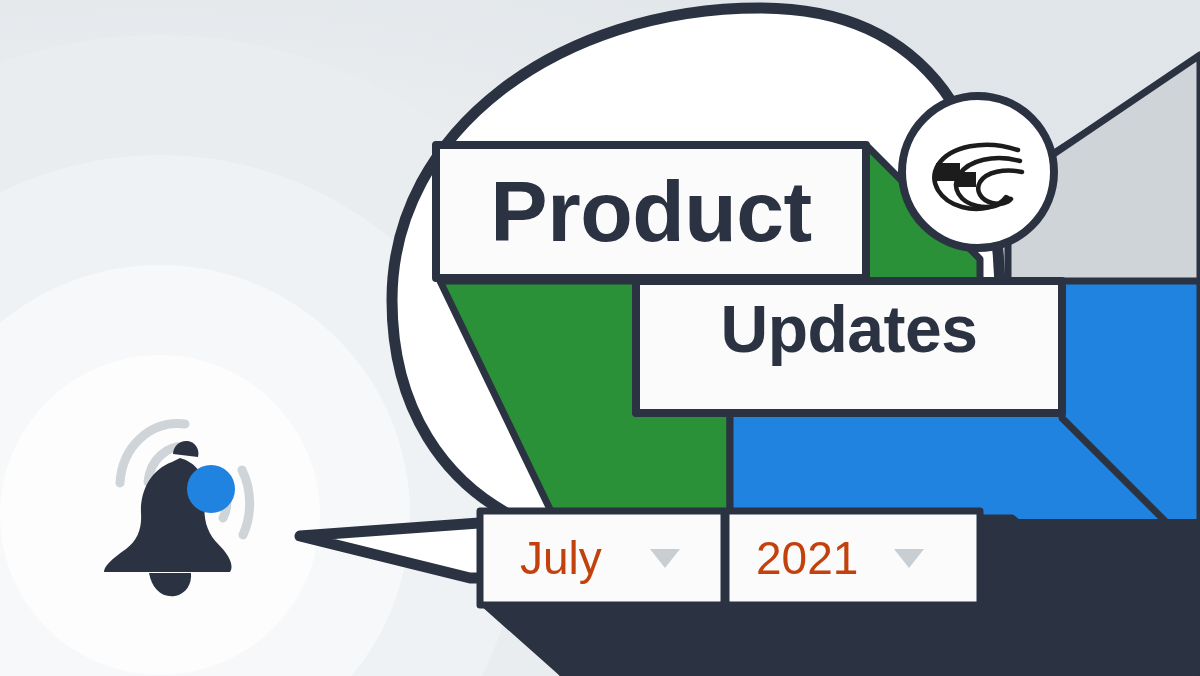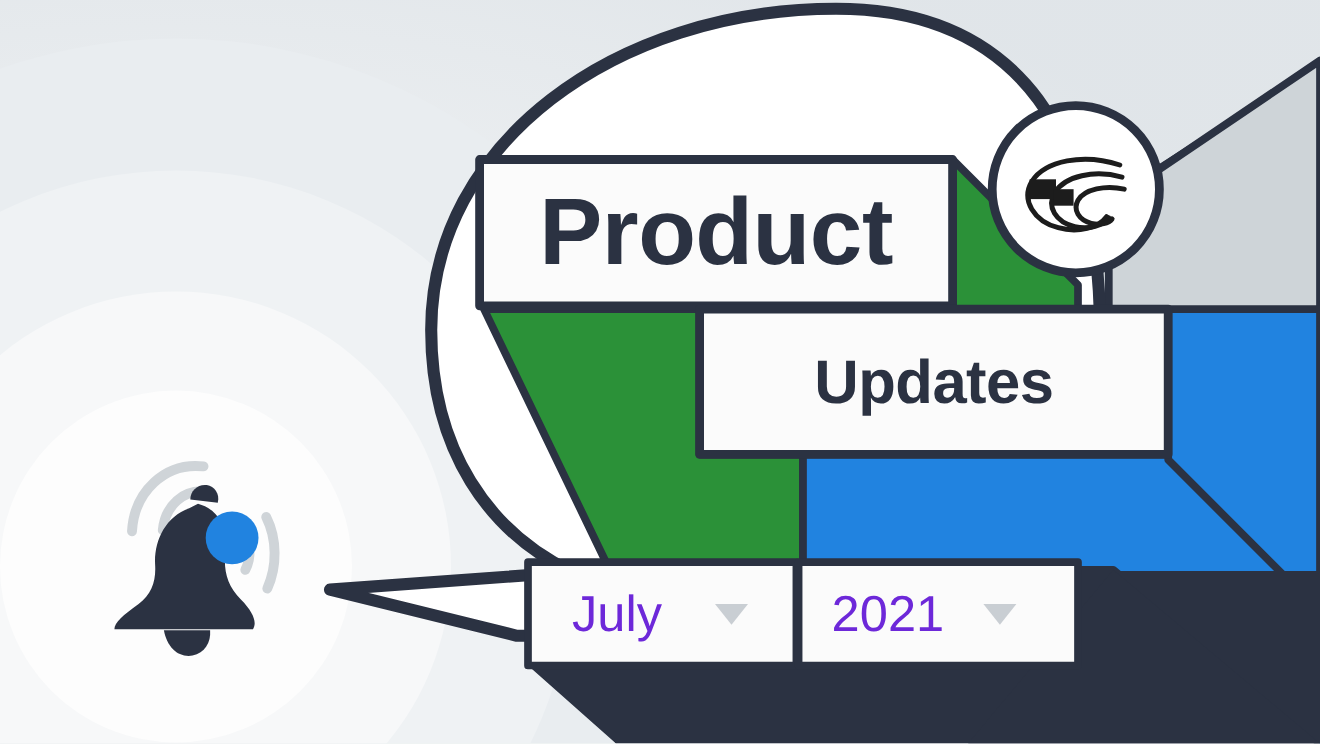--- a/index.html
+++ b/index.html
@@ -41,31 +41,31 @@
     letter-spacing: -0.5px;
     white-space: nowrap;
     user-select: none;
   }
   #word-product {
     left: 436px; top: 145px;
     width: 430px; height: 133px;
     font-size: 86px;
   }
   #word-updates {
-    left: 636px; top: 280px;
+    left: 636px; top: 263px;
     width: 426px; height: 132px;
-    font-size: 56px;
+    font-size: 66px;
   }
 
   .dropdown {
     position: absolute;
     display: flex;
     align-items: center;
     height: 94px;
-    color: #6d28d9;
+    color: #c2410c;
     font-size: 46px;
     font-weight: normal;
     white-space: nowrap;
     user-select: none;
     cursor: pointer;
   }
   #dropdown-month { left: 480px; top: 511px; width: 244px; }
   #dropdown-year  { left: 716px; top: 511px; width: 254px; }
   .dropdown .dd-text { padding-left: 40px; }
   .dropdown .dd-caret {

